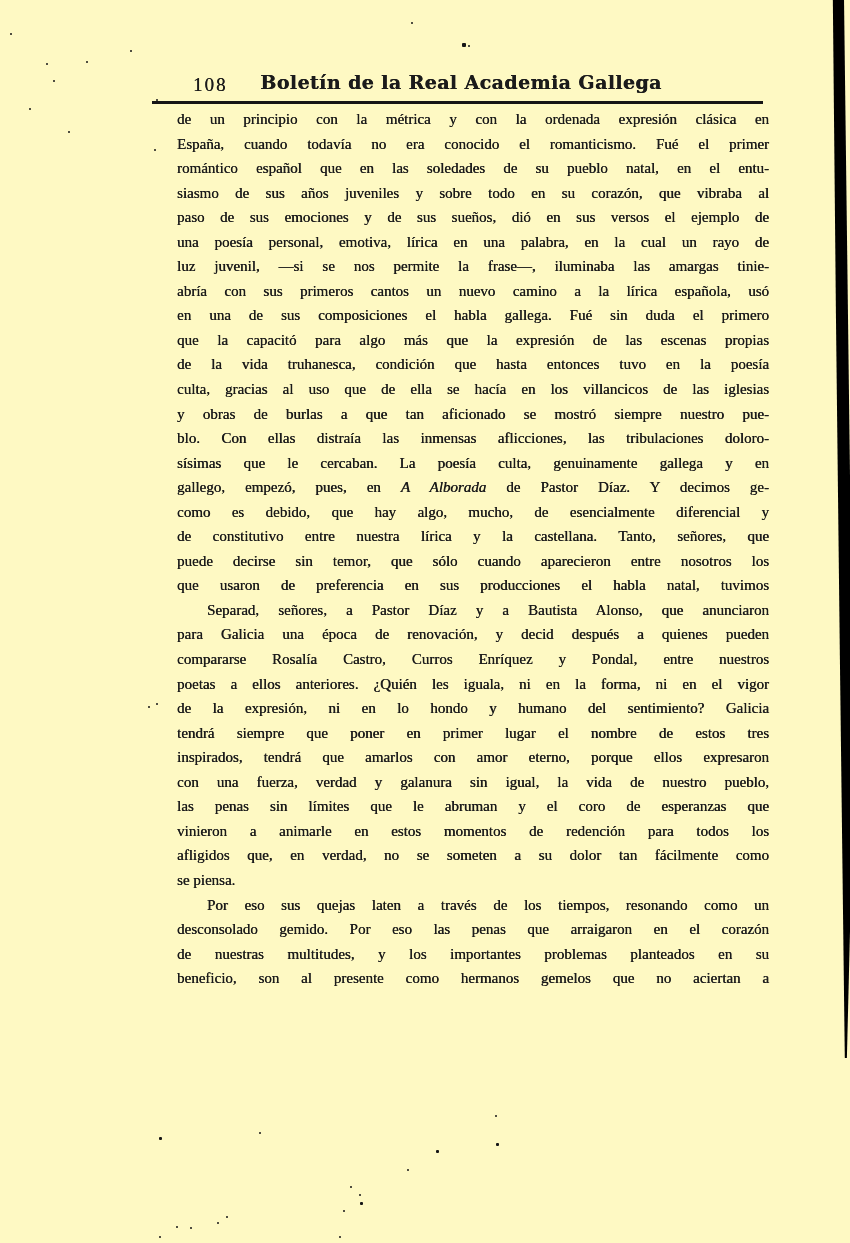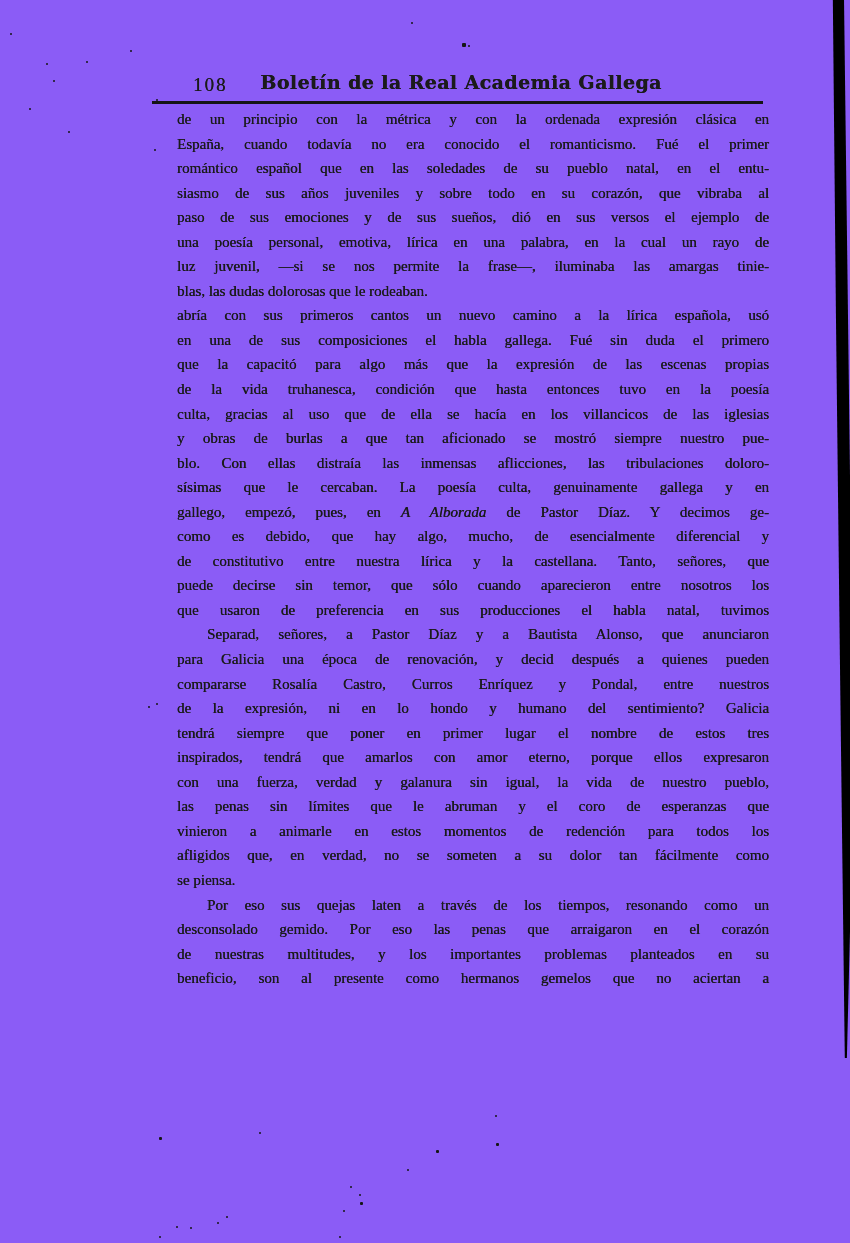--- a/index.html
+++ b/index.html
@@ -1,17 +1,17 @@
 <!DOCTYPE html>
 <html><head>
 <meta charset="utf-8">
 <style>
   html,body{margin:0;padding:0;background:#ffffff;}
   .page{
-    position:relative;width:850px;height:1243px;background:#8b5cf6;
+    position:relative;width:850px;height:1243px;background:#fef9c3;
     overflow:hidden;font-family:"Liberation Serif",serif;color:#1b1b1b;
   }
   .pnum{
     position:absolute;left:193px;top:74px;font-size:19px;letter-spacing:2px;
     text-shadow:0.3px 0 0 currentColor;
   }
   .htitle{
     position:absolute;left:165px;top:71px;width:592px;text-align:center;
     font-family:"DejaVu Serif",serif;font-weight:bold;font-size:19px;
     letter-spacing:0.4px;text-shadow:0.3px 0 0 currentColor;white-space:nowrap;
@@ -44,41 +44,41 @@
   <div class="hrule"></div>
   <div class="textblock">
       <div class="paragraph">
         <div class="line"><span>de un principio con la métrica y con la ordenada expresión clásica en</span></div>
         <div class="line"><span>España, cuando todavía no era conocido el romanticismo. Fué el primer</span></div>
         <div class="line"><span>romántico español que en las soledades de su pueblo natal, en el entu-</span></div>
         <div class="line"><span>siasmo de sus años juveniles y sobre todo en su corazón, que vibraba al</span></div>
         <div class="line"><span>paso de sus emociones y de sus sueños, dió en sus versos el ejemplo de</span></div>
         <div class="line"><span>una poesía personal, emotiva, lírica en una palabra, en la cual un rayo de</span></div>
         <div class="line"><span>luz juvenil, —si se nos permite la frase—, iluminaba las amargas tinie-</span></div>
-        <div class="line lastline"><span>blas, las dudas dolorosas que le rodeaban.</span></div>
       </div>
       <div class="paragraph">
         <div class="line"><span>abría con sus primeros cantos un nuevo camino a la lírica española, usó</span></div>
         <div class="line"><span>en una de sus composiciones el habla gallega. Fué sin duda el primero</span></div>
         <div class="line"><span>que la capacitó para algo más que la expresión de las escenas propias</span></div>
         <div class="line"><span>de la vida truhanesca, condición que hasta entonces tuvo en la poesía</span></div>
         <div class="line"><span>culta, gracias al uso que de ella se hacía en los villancicos de las iglesias</span></div>
         <div class="line"><span>y obras de burlas a que tan aficionado se mostró siempre nuestro pue-</span></div>
         <div class="line"><span>blo. Con ellas distraía las inmensas aflicciones, las tribulaciones doloro-</span></div>
         <div class="line"><span>sísimas que le cercaban. La poesía culta, genuinamente gallega y en</span></div>
         <div class="line"><span>gallego, empezó, pues, en </span><span class="it">A Alborada</span><span> de Pastor Díaz. Y decimos ge-</span></div>
         <div class="line"><span>como es debido, que hay algo, mucho, de esencialmente diferencial y</span></div>
         <div class="line"><span>de constitutivo entre nuestra lírica y la castellana. Tanto, señores, que</span></div>
         <div class="line"><span>puede decirse sin temor, que sólo cuando aparecieron entre nosotros los</span></div>
         <div class="line"><span>que usaron de preferencia en sus producciones el habla natal, tuvimos</span></div>
       </div>
       <div class="paragraph">
         <div class="line indent"><span>Separad, señores, a Pastor Díaz y a Bautista Alonso, que anunciaron</span></div>
         <div class="line"><span>para Galicia una época de renovación, y decid después a quienes pueden</span></div>
         <div class="line"><span>compararse Rosalía Castro, Curros Enríquez y Pondal, entre nuestros</span></div>
+        <div class="line"><span>poetas a ellos anteriores. ¿Quién les iguala, ni en la forma, ni en el vigor</span></div>
         <div class="line"><span>de la expresión, ni en lo hondo y humano del sentimiento? Galicia</span></div>
         <div class="line"><span>tendrá siempre que poner en primer lugar el nombre de estos tres</span></div>
         <div class="line"><span>inspirados, tendrá que amarlos con amor eterno, porque ellos expresaron</span></div>
         <div class="line"><span>con una fuerza, verdad y galanura sin igual, la vida de nuestro pueblo,</span></div>
         <div class="line"><span>las penas sin límites que le abruman y el coro de esperanzas que</span></div>
         <div class="line"><span>vinieron a animarle en estos momentos de redención para todos los</span></div>
         <div class="line"><span>afligidos que, en verdad, no se someten a su dolor tan fácilmente como</span></div>
         <div class="line lastline"><span>se piensa.</span></div>
       </div>
       <div class="paragraph">

